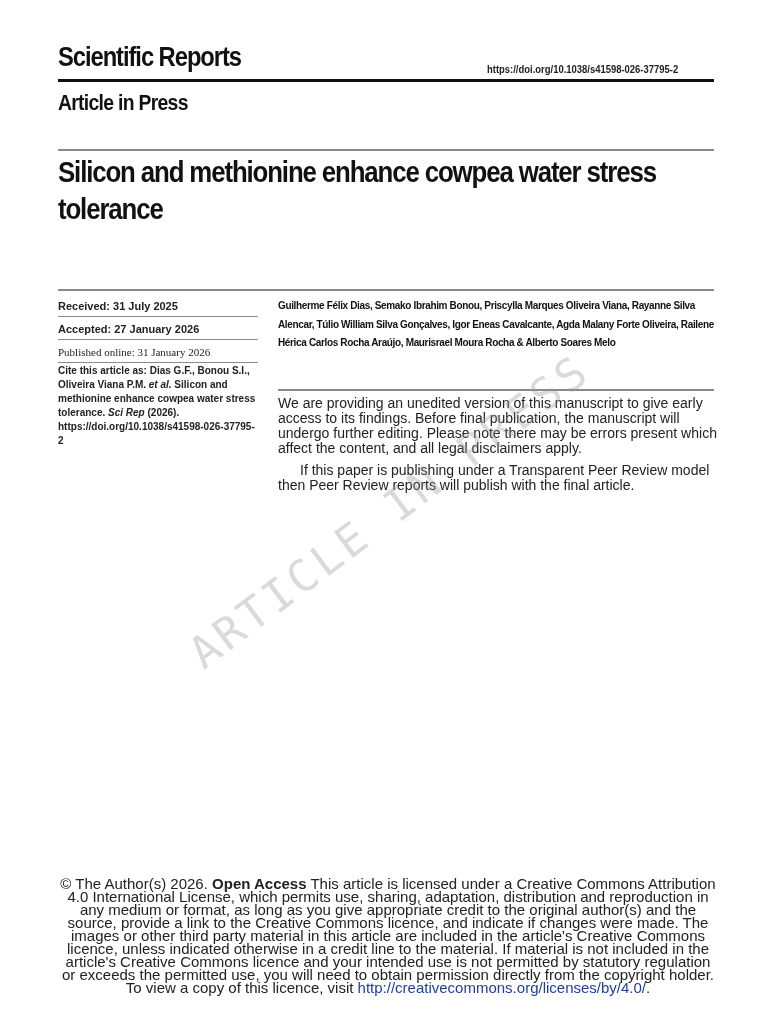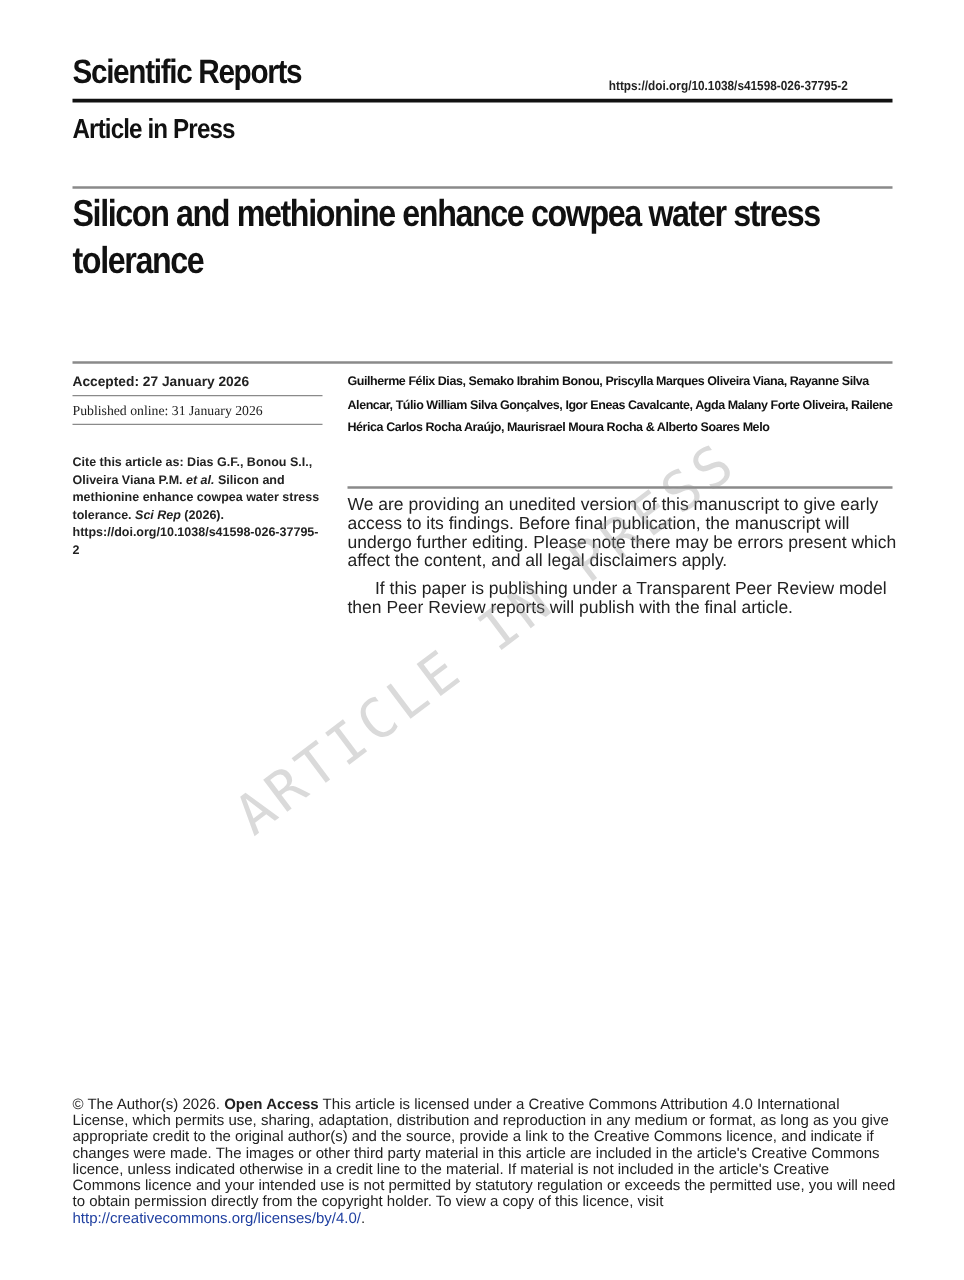--- a/index.html
+++ b/index.html
@@ -63,38 +63,39 @@
     
     .watermark {
       left: 150px; top: 500px; width: 440px; text-align: center;
       font-family: "DejaVu Sans Mono", monospace; font-size: 44px; letter-spacing: 4px;
       color: rgba(150,150,150,0.35); transform: rotate(-37deg); transform-origin: center center;
       white-space: nowrap; pointer-events: none;
     }
 
     
     .footer {
-      left: 58px; top: 877px; width: 660px; font-size: 12px; line-height: 13px; color: #222;
+      left: 58px; top: 877px; width: 660px; font-size: 15px; line-height: 13px; color: #222; text-align: center;
     }
     .footer b { font-weight: bold; }
     .footer a { color: #1f3fa0; text-decoration: none; }
   </style>
 </head>
 <body>
 
 <div class="abs journal">Scientific Reports</div>
 <div class="abs doi-top">https://doi.org/10.1038/s41598-026-37795-2</div>
 <div class="abs rule-black"></div>
 <div class="abs aip">Article in Press</div>
 <div class="abs rule-gray-title"></div>
 <div class="abs title">Silicon and methionine enhance cowpea water stress tolerance</div>
 
 <div class="abs rule-gray-mid"></div>
 
 <div class="abs dates">
+  <div class="date-row">Received: 31 July 2025</div>
   <div class="date-row">Accepted: 27 January 2026</div>
   <div class="date-row pub">Published online: 31 January 2026</div>
 </div>
 
 <div class="abs cite">
   <span>Cite this article as: Dias G.F., Bonou S.I., Oliveira Viana P.M. </span><span class="it">et al.</span><span> Silicon and methionine enhance cowpea water stress tolerance. </span><span class="it">Sci Rep</span><span> (2026). https://doi.org/10.1038/s41598-026-37795-2</span>
 </div>
 
 <div class="abs authors">Guilherme Félix Dias, Semako Ibrahim Bonou, Priscylla Marques Oliveira Viana, Rayanne Silva Alencar, Túlio William Silva Gonçalves, Igor Eneas Cavalcante, Agda Malany Forte Oliveira, Railene Hérica Carlos Rocha Araújo, Maurisrael Moura Rocha &amp; Alberto Soares Melo</div>
 <div class="abs rule-gray-notice"></div>

